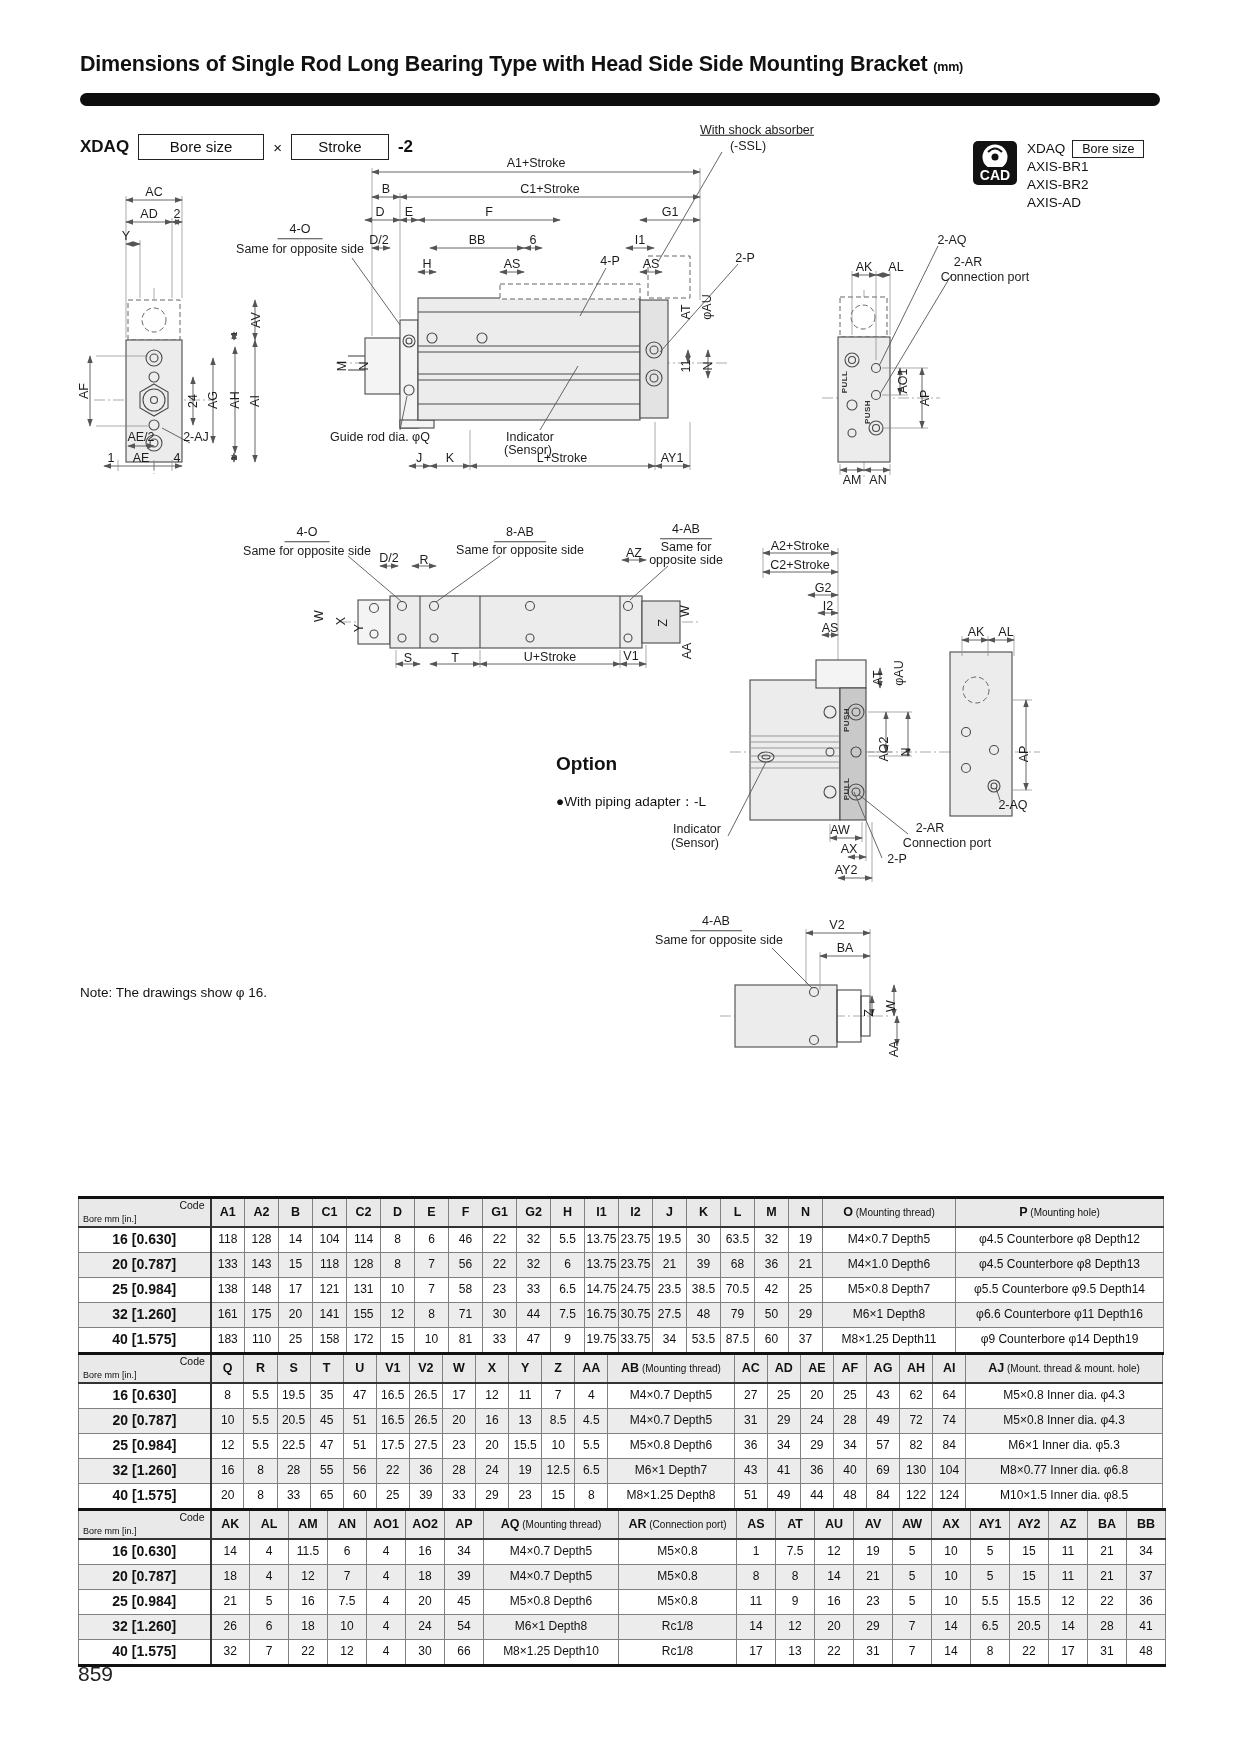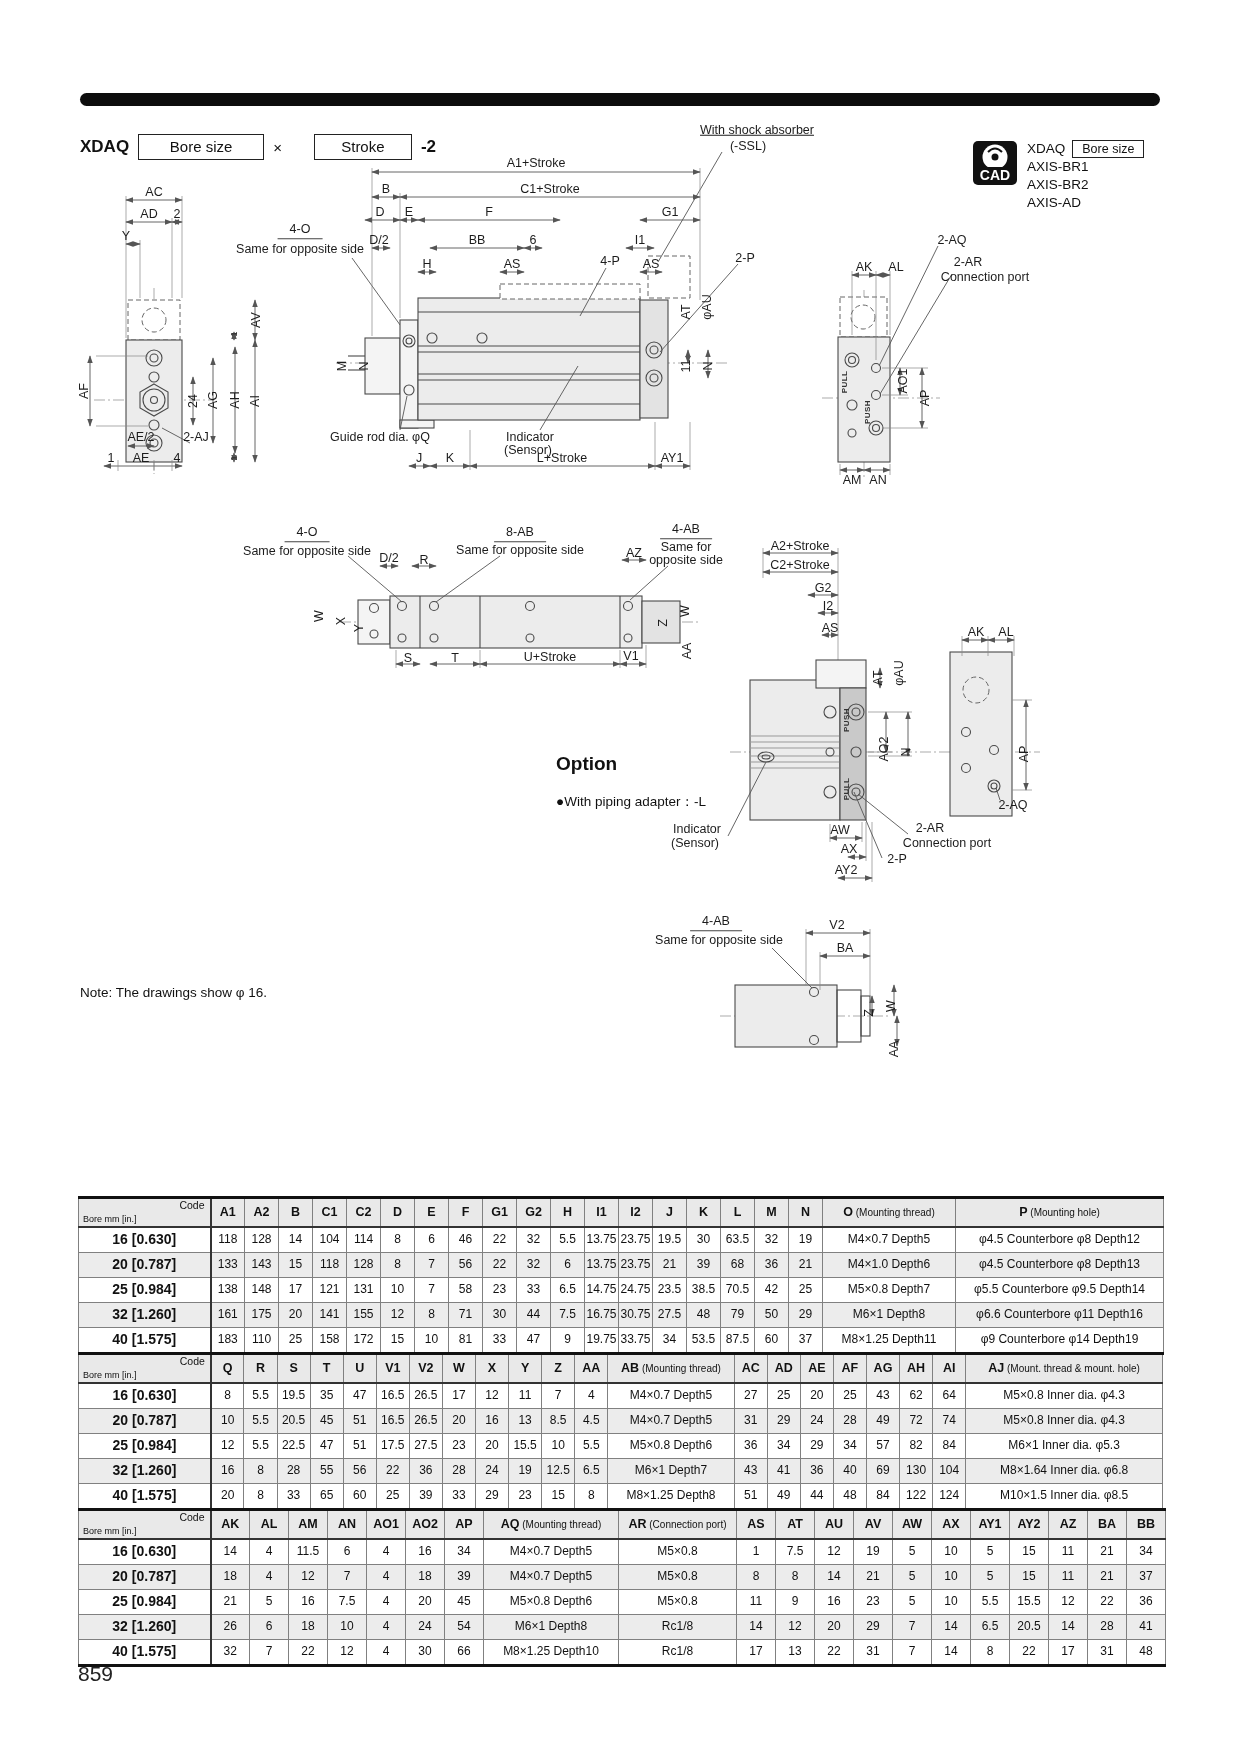--- a/index.html
+++ b/index.html
@@ -6,21 +6,21 @@
   .page{position:relative;width:1240px;height:1754px;background:#fff;overflow:hidden;
         font-family:"Liberation Sans", sans-serif;color:#111;}
   .page-title{position:absolute;left:80px;top:52px;margin:0;font-size:21.5px;font-weight:bold;
         letter-spacing:-0.2px;white-space:nowrap;}
   .page-title .unit{font-size:12.5px;font-weight:bold;}
   .black-bar{position:absolute;left:80px;top:93px;width:1080px;height:13px;background:#0d0d0d;border-radius:7px;}
   .model-line{position:absolute;left:80px;top:134px;display:flex;align-items:center;gap:9px;}
   .model-prefix,.model-suffix{font-size:17px;font-weight:bold;}
   .model-box{display:inline-block;border:1.6px solid #222;padding:3px 0 4px;text-align:center;font-size:15px;}
   .model-box.bore{width:124px;}
-  .model-box.stroke{width:96px;margin-left:23px;}
+  .model-box.stroke{width:96px;}
   .model-x{font-size:15px;}
   .cad-block{position:absolute;left:972px;top:140px;display:flex;gap:9px;align-items:flex-start;}
   .cad-lines{font-size:13.5px;line-height:18px;white-space:nowrap;}
   .cad-line1{display:flex;align-items:center;gap:7px;}
   .cad-box{display:inline-block;border:1.3px solid #222;padding:0 9px;font-size:12.5px;line-height:16px;}
   .labels-layer{position:absolute;left:0;top:0;width:1240px;height:1100px;}
   .dlabel{position:absolute;font-size:12.5px;color:#1c1c1c;white-space:nowrap;line-height:1;
           transform:translate(-50%,-50%);}
   .dlabel.sm{font-size:9.5px;}
   .dlabel.xs{font-size:8px;font-weight:bold;letter-spacing:0.4px;color:#333;}
@@ -60,20 +60,21 @@
   .dim{stroke:#555;stroke-width:0.9;fill:none;marker-start:url(#ar);marker-end:url(#ar);}
   .ext{stroke:#888;stroke-width:0.7;fill:none;}
   .ldr{stroke:#555;stroke-width:0.9;fill:none;}
   .hst{stroke:#999;stroke-width:1;fill:none;}
 </style>
 </head>
 <body>
 
 <div class="page">
 
+  <h1 class="page-title"><span>Dimensions of Single Rod Long Bearing Type with Head Side Side Mounting Bracket</span> <span class="unit">(mm)</span></h1>
   <div class="black-bar"></div>
 
   <div class="model-line">
     <span class="model-prefix">XDAQ</span>
     <span class="model-box bore">Bore size</span>
     <span class="model-x">×</span>
     <span class="model-box stroke">Stroke</span>
     <span class="model-suffix">-2</span>
   </div>
 
@@ -785,21 +786,21 @@
             <td>12.5</td>
             <td>6.5</td>
             <td class="txt">M6×1  Depth7</td>
             <td>43</td>
             <td>41</td>
             <td>36</td>
             <td>40</td>
             <td>69</td>
             <td>130</td>
             <td>104</td>
-            <td class="txt">M8×1.64 Inner dia. φ6.8</td>
+            <td class="txt">M8×0.77 Inner dia. φ6.8</td>
           </tr>
           <tr>
             <th class="bore">40 [1.575]</th>
             <td>20</td>
             <td>8</td>
             <td>33</td>
             <td>65</td>
             <td>60</td>
             <td>25</td>
             <td>39</td>

